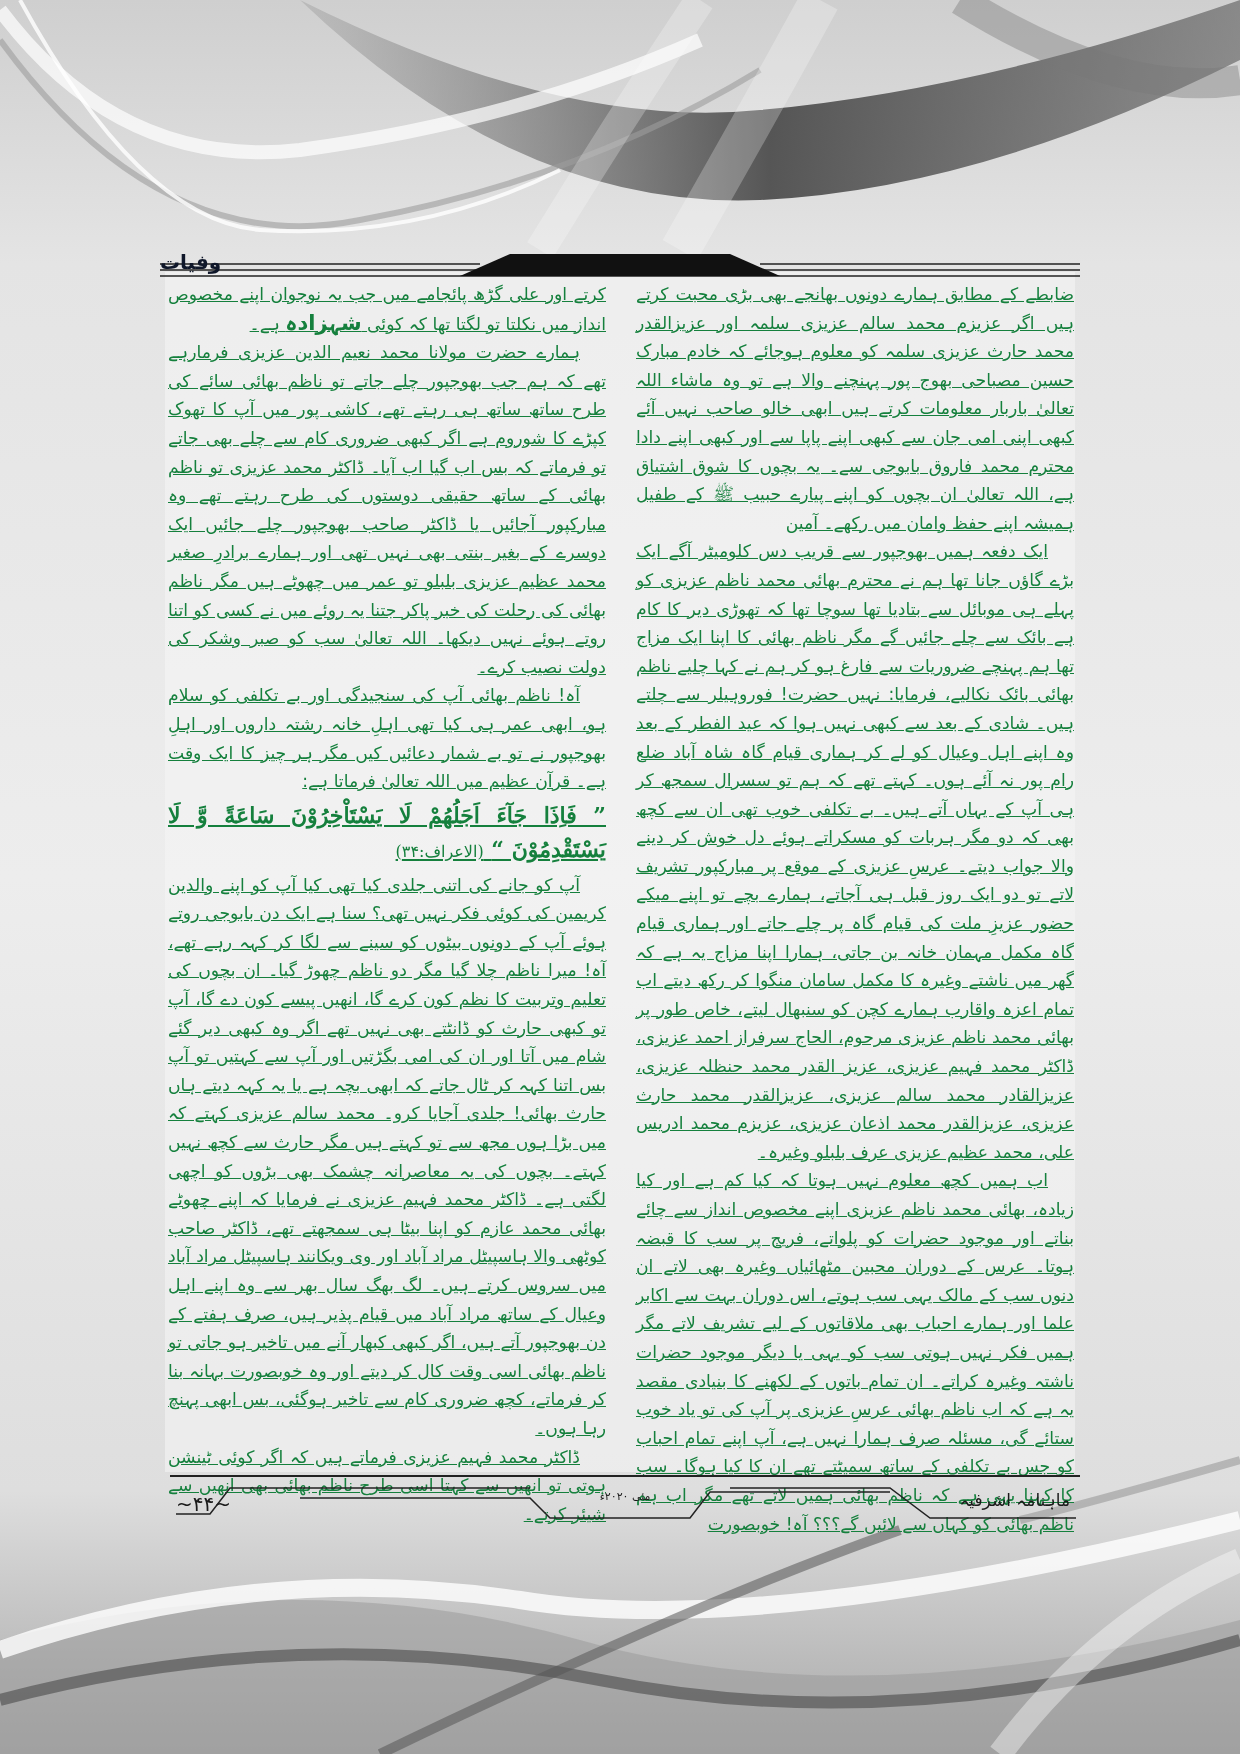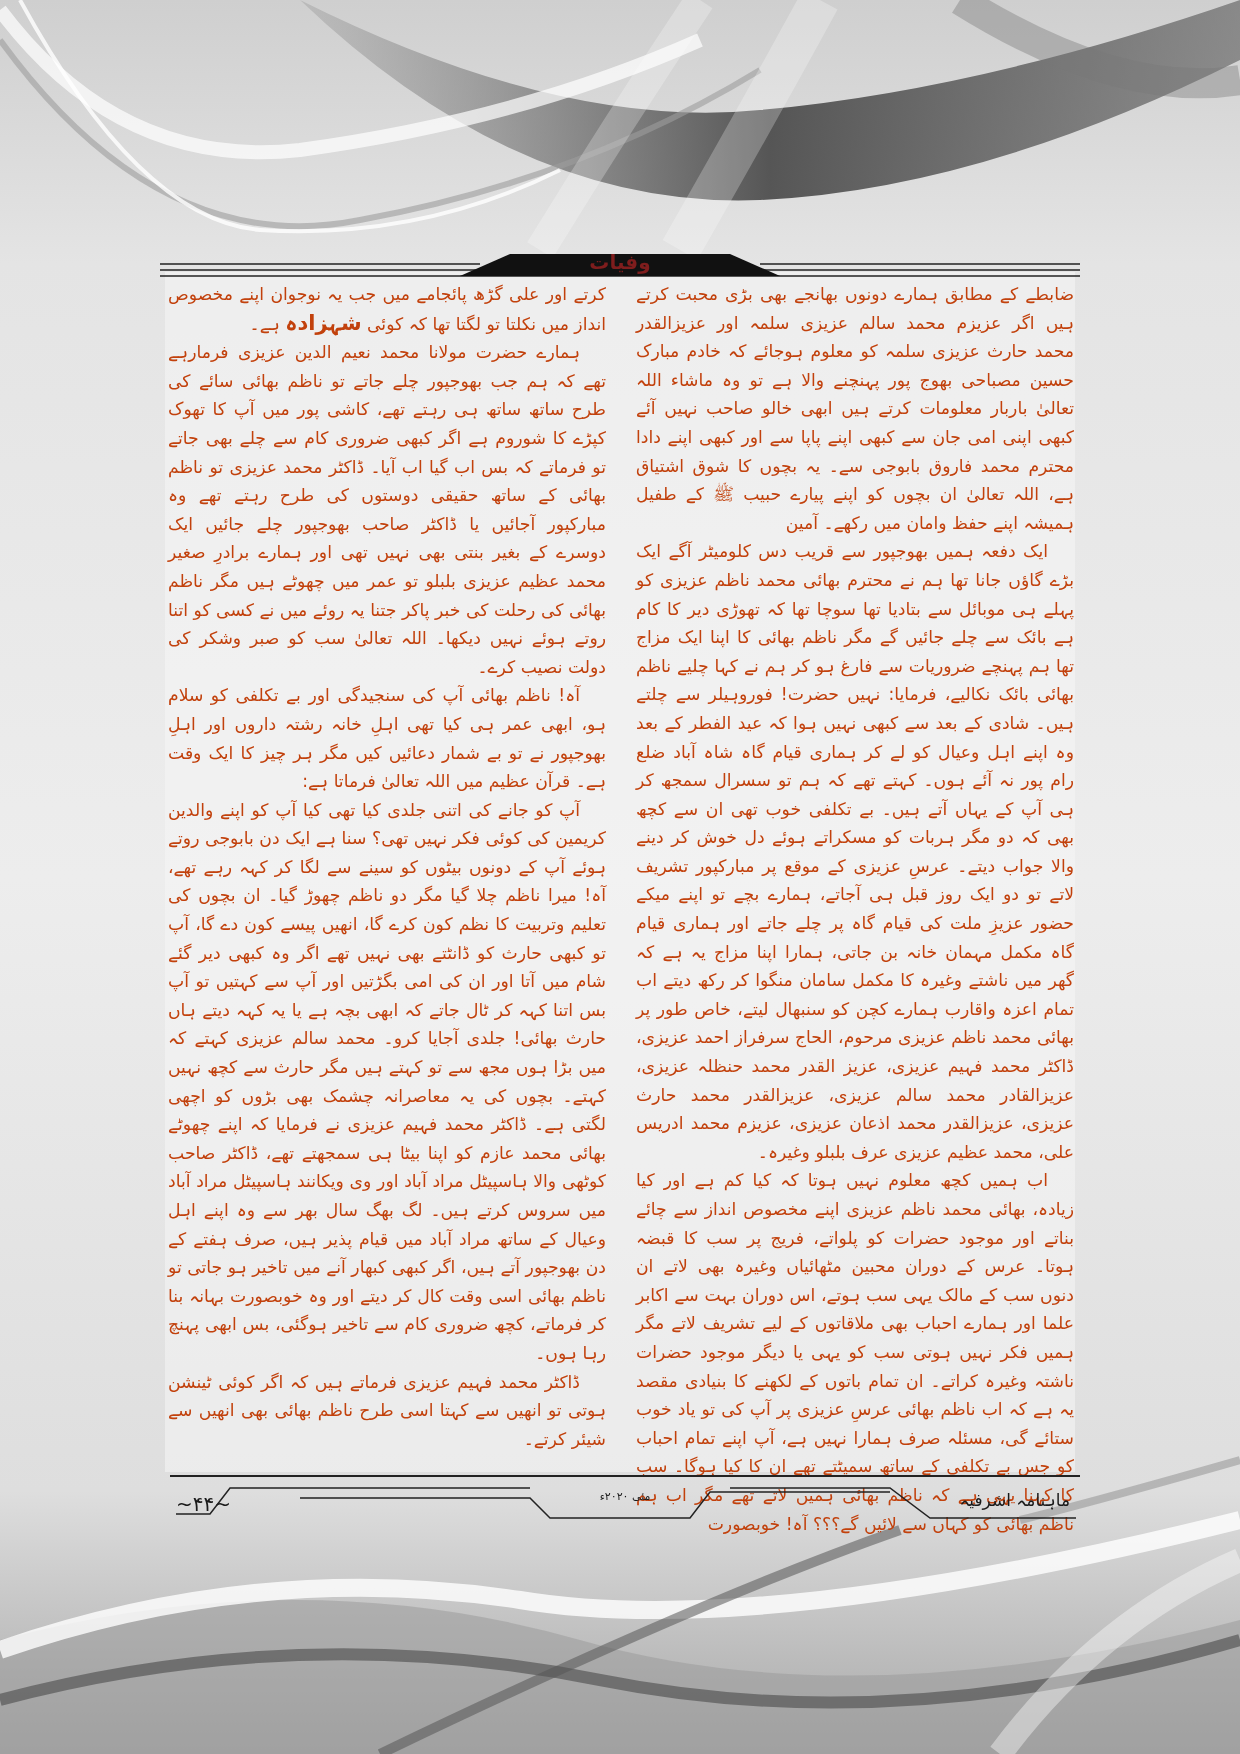--- a/index.html
+++ b/index.html
@@ -17,35 +17,36 @@
     background: rgba(245,245,245,0.55);
     z-index: 1;
   }
 
   
   .section-header {
     position: absolute; left: 160px; top: 254px; width: 920px; height: 24px; z-index: 3;
   }
   .section-header svg { position: absolute; left: 0; top: 0; width: 920px; height: 24px; }
   .section-title {
-    position: absolute; left: 0; right: 0; top: -4px; text-align: center;
-    color: #7f1d1d; font-size: 20px; font-weight: bold; letter-spacing: 10px;
+    position: absolute; left: 0; right: 0; top: -4px; text-align: left;
+    color: #0f172a; font-size: 20px; font-weight: bold; letter-spacing: 10px;
     direction: rtl;
   }
 
   
   .columns {
     position: absolute; left: 168px; top: 280px; width: 906px; height: 1190px;
     z-index: 2; display: flex; flex-direction: row-reverse; gap: 30px;
   }
   .column {
     width: 438px; direction: rtl; text-align: justify;
     font-family: "DejaVu Sans", sans-serif;
     font-size: 17.2px; line-height: 28.6px;
-    color: #c2410c;
+    color: #15803d;
+    text-decoration: underline;
   }
   .column p { margin: 0; }
   .column p.indent { text-indent: 26px; }
   .column .ayah {
     font-family: "DejaVu Serif", serif; font-size: 22px; line-height: 34px;
     font-weight: bold; margin: 2px 0;
   }
   .column .ayah-ref { font-size: 16px; font-weight: normal; }
   .bold-word { font-weight: bold; font-size: 21px; }
 
@@ -124,20 +125,24 @@
   </div>
 
   <div class="column">
     <p>
       <span>کرتے اور علی گڑھ پائجامے میں جب یہ نوجوان اپنے مخصوص انداز میں نکلتا تو لگتا تھا کہ کوئی</span>
       <span class="bold-word">شہزادہ</span>
       <span>ہے۔</span>
     </p>
     <p class="indent">ہمارے حضرت مولانا محمد نعیم الدین عزیزی فرمارہے تھے کہ ہم جب بھوجپور چلے جاتے تو ناظم بھائی سائے کی طرح ساتھ ساتھ ہی رہتے تھے، کاشی پور میں آپ کا تھوک کپڑے کا شوروم ہے اگر کبھی ضروری کام سے چلے بھی جاتے تو فرماتے کہ بس اب گیا اب آیا۔ ڈاکٹر محمد عزیزی تو ناظم بھائی کے ساتھ حقیقی دوستوں کی طرح رہتے تھے وہ مبارکپور آجائیں یا ڈاکٹر صاحب بھوجپور چلے جائیں ایک دوسرے کے بغیر بنتی بھی نہیں تھی اور ہمارے برادرِ صغیر محمد عظیم عزیزی بلبلو تو عمر میں چھوٹے ہیں مگر ناظم بھائی کی رحلت کی خبر پاکر جتنا یہ روئے میں نے کسی کو اتنا روتے ہوئے نہیں دیکھا۔ اللہ تعالیٰ سب کو صبر وشکر کی دولت نصیب کرے۔</p>
     <p class="indent">آہ! ناظم بھائی آپ کی سنجیدگی اور بے تکلفی کو سلام ہو، ابھی عمر ہی کیا تھی اہلِ خانہ رشتہ داروں اور اہلِ بھوجپور نے تو بے شمار دعائیں کیں مگر ہر چیز کا ایک وقت ہے۔ قرآن عظیم میں اللہ تعالیٰ فرماتا ہے:</p>
+    <p class="ayah">
+      <span>” فَاِذَا جَآءَ اَجَلُهُمْ لَا يَسْتَاْخِرُوْنَ سَاعَةً وَّ لَا يَسْتَقْدِمُوْنَ “</span>
+      <span class="ayah-ref">(الاعراف:۳۴)</span>
+    </p>
     <p class="indent">آپ کو جانے کی اتنی جلدی کیا تھی کیا آپ کو اپنے والدین کریمین کی کوئی فکر نہیں تھی؟ سنا ہے ایک دن بابوجی روتے ہوئے آپ کے دونوں بیٹوں کو سینے سے لگا کر کہہ رہے تھے، آہ! میرا ناظم چلا گیا مگر دو ناظم چھوڑ گیا۔ ان بچوں کی تعلیم وتربیت کا نظم کون کرے گا، انھیں پیسے کون دے گا، آپ تو کبھی حارث کو ڈانٹتے بھی نہیں تھے اگر وہ کبھی دیر گئے شام میں آتا اور ان کی امی بگڑتیں اور آپ سے کہتیں تو آپ بس اتنا کہہ کر ٹال جاتے کہ ابھی بچہ ہے یا یہ کہہ دیتے ہاں حارث بھائی! جلدی آجایا کرو۔ محمد سالم عزیزی کہتے کہ میں بڑا ہوں مجھ سے تو کہتے ہیں مگر حارث سے کچھ نہیں کہتے۔ بچوں کی یہ معاصرانہ چشمک بھی بڑوں کو اچھی لگتی ہے۔ ڈاکٹر محمد فہیم عزیزی نے فرمایا کہ اپنے چھوٹے بھائی محمد عازم کو اپنا بیٹا ہی سمجھتے تھے، ڈاکٹر صاحب کوٹھی والا ہاسپیٹل مراد آباد اور وی ویکانند ہاسپیٹل مراد آباد میں سروس کرتے ہیں۔ لگ بھگ سال بھر سے وہ اپنے اہل وعیال کے ساتھ مراد آباد میں قیام پذیر ہیں، صرف ہفتے کے دن بھوجپور آتے ہیں، اگر کبھی کبھار آنے میں تاخیر ہو جاتی تو ناظم بھائی اسی وقت کال کر دیتے اور وہ خوبصورت بہانہ بنا کر فرماتے، کچھ ضروری کام سے تاخیر ہوگئی، بس ابھی پہنچ رہا ہوں۔</p>
     <p class="indent">ڈاکٹر محمد فہیم عزیزی فرماتے ہیں کہ اگر کوئی ٹینشن ہوتی تو انھیں سے کہتا اسی طرح ناظم بھائی بھی انھیں سے شیئر کرتے۔</p>
   </div>
 </div>
 
 <div class="footer">
   <svg viewBox="0 0 910 60" xmlns="http://www.w3.org/2000/svg">
     <path d="M0 6 H 910" stroke="#222" stroke-width="2"></path>
     <path d="M6 44 H 40 L 60 18 H 360" stroke="#222" stroke-width="1.5" fill="none"></path>
     <path d="M130 28 H 360 L 380 48 H 520 L 540 22 H 720" stroke="#222" stroke-width="1.5" fill="none"></path>

